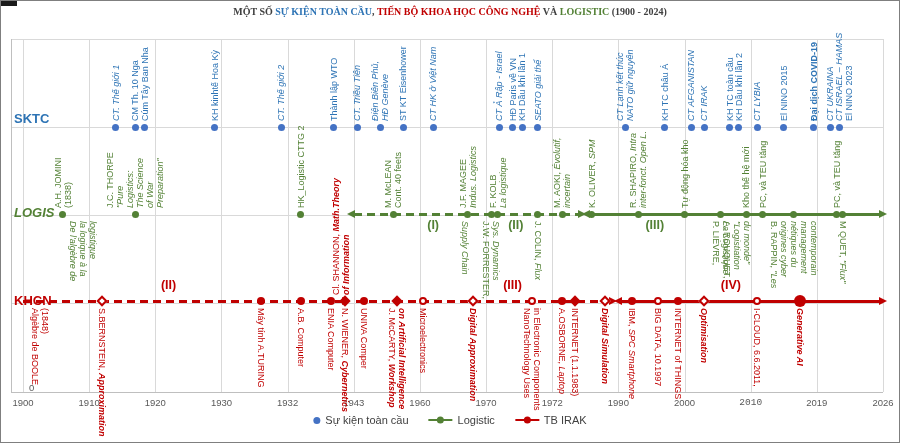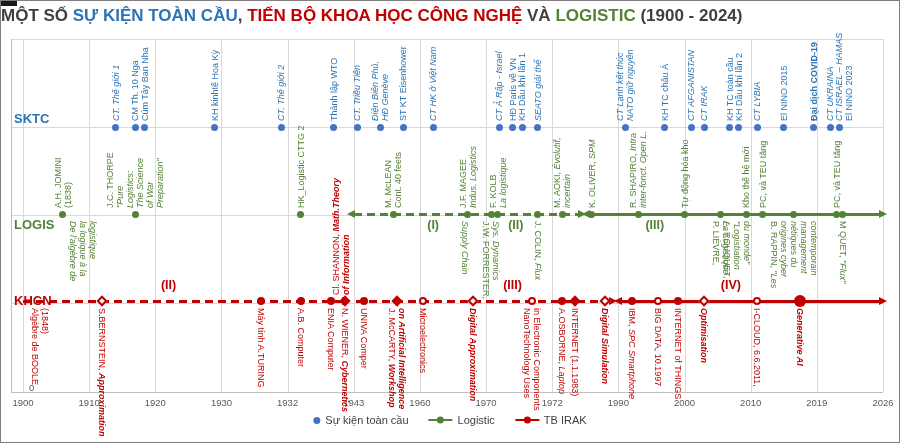--- a/index.html
+++ b/index.html
@@ -1,20 +1,20 @@
 <!DOCTYPE html>
 <html><head>
 <meta charset="utf-8">
 <style>
   html,body{margin:0;padding:0;background:#fff;}
   #fig{position:relative;width:900px;height:443px;background:#fff;overflow:hidden;
        border:1px solid #7f7f7f;box-sizing:border-box;
        font-family:"Liberation Sans",sans-serif;}
-  .title{position:absolute;left:0;top:5px;width:100%;text-align:left;
-         font-size:17px;font-weight:bold;white-space:nowrap;}
+  .title{position:absolute;left:0;top:5px;width:100%;text-align:center;
+         font-size:10px;font-weight:bold;white-space:nowrap;font-family:Liberation Serif, serif;}
   .vgrid{position:absolute;width:1px;background:#d9d9d9;}
   .hgrid{position:absolute;height:1px;background:#d9d9d9;}
   .axisline{position:absolute;background:#bfbfbf;}
   .tab{position:absolute;left:0;top:0;width:16px;height:5px;background:#1a1a1a;}
   .rowlbl{position:absolute;font-size:13px;font-weight:bold;}
   .ticklbl{position:absolute;font-size:9.5px;color:#595959;transform:translateX(-50%);}
   .zerolbl{position:absolute;font-size:9.5px;color:#595959;}
   .rlabel{position:absolute;font-size:9px;line-height:10px;white-space:nowrap;}
   .rlabel .ln{display:block;}
   .above{writing-mode:vertical-rl;transform:translate(-50%,-100%) rotate(180deg);}
@@ -72,33 +72,33 @@
     <div class="ticklbl" style="left: 418.924px; top: 396px;">1960</div>
     <div class="vgrid" style="left: 485.078px; top: 38px; height: 353px;"></div>
     <div class="ticklbl" style="left: 485.078px; top: 396px;">1970</div>
     <div class="vgrid" style="left: 551.232px; top: 38px; height: 353px;"></div>
     <div class="ticklbl" style="left: 551.232px; top: 396px;">1972</div>
     <div class="vgrid" style="left: 617.386px; top: 38px; height: 353px;"></div>
     <div class="ticklbl" style="left: 617.386px; top: 396px;">1990</div>
     <div class="vgrid" style="left: 683.54px; top: 38px; height: 353px;"></div>
     <div class="ticklbl" style="left: 683.54px; top: 396px;">2000</div>
     <div class="vgrid" style="left: 749.694px; top: 38px; height: 353px;"></div>
-    <div class="ticklbl" style="left: 749.694px; top: 396px;">2010</div>
+    <div class="ticklbl" style="left: 749.694px; top: 396px; font-family: Liberation Mono, monospace;">2010</div>
     <div class="vgrid" style="left: 815.848px; top: 38px; height: 353px;"></div>
     <div class="ticklbl" style="left: 815.848px; top: 396px;">2019</div>
     <div class="vgrid" style="left: 882.002px; top: 38px; height: 353px;"></div>
     <div class="ticklbl" style="left: 882.002px; top: 396px;">2026</div>
     <div class="hgrid" style="left: 10px; top: 38px; width: 872px;"></div>
     <div class="hgrid" style="left: 10px; top: 126px; width: 872px;"></div>
     <div class="hgrid" style="left: 10px; top: 214px; width: 872px;"></div>
     <div class="hgrid" style="left: 10px; top: 302px; width: 872px;"></div>
     <div class="axisline" style="left: 10px; top: 38px; width: 1px; height: 353px;"></div>
     <div class="axisline" style="left: 10px; top: 391px; width: 872px; height: 1px;"></div>
     <div class="rowlbl" style="left: 13px; top: 110px; color: rgb(46, 116, 181);">SKTC</div>
-    <div class="rowlbl" style="left: 13px; top: 216px; color: rgb(83, 129, 53);">LOGIS</div>
+    <div class="rowlbl" style="left: 13px; top: 204px; color: rgb(83, 129, 53); font-style: italic;">LOGIS</div>
     <div class="rowlbl" style="left: 13px; top: 292px; color: rgb(192, 0, 0);">KHCN</div>
     <div class="seg" style="left: 352.77px; top: 211.5px; width: 224.924px; height: 3px; background: repeating-linear-gradient(90deg, rgb(83, 129, 53) 0px, rgb(83, 129, 53) 8px, rgba(0, 0, 0, 0) 8px, rgba(0, 0, 0, 0) 13px);"></div>
     <div class="seg" style="width: 0px; height: 0px; border-top: 4.5px solid transparent; border-bottom: 4.5px solid transparent; top: 208.5px; border-right: 8px solid rgb(83, 129, 53); left: 345.77px;"></div>
     <div class="seg" style="width: 0px; height: 0px; border-top: 4.5px solid transparent; border-bottom: 4.5px solid transparent; top: 208.5px; border-left: 8px solid rgb(83, 129, 53); left: 576.694px;"></div>
     <div class="seg" style="left: 588.278px; top: 211.5px; width: 290.416px; height: 3px; background: rgb(83, 129, 53);"></div>
     <div class="seg" style="width: 0px; height: 0px; border-top: 4.5px solid transparent; border-bottom: 4.5px solid transparent; top: 208.5px; border-right: 8px solid rgb(83, 129, 53); left: 581.278px;"></div>
     <div class="seg" style="width: 0px; height: 0px; border-top: 4.5px solid transparent; border-bottom: 4.5px solid transparent; top: 208.5px; border-left: 8px solid rgb(83, 129, 53); left: 877.694px;"></div>
     <div class="seg" style="left: 22px; top: 298.5px; width: 320.185px; height: 3px; background: repeating-linear-gradient(90deg, rgb(192, 0, 0) 0px, rgb(192, 0, 0) 8px, rgba(0, 0, 0, 0) 8px, rgba(0, 0, 0, 0) 13px);"></div>
     <div class="seg" style="width: 0px; height: 0px; border-top: 4.5px solid transparent; border-bottom: 4.5px solid transparent; top: 295.5px; border-left: 8px solid rgb(192, 0, 0); left: 341.185px;"></div>
     <div class="seg" style="left: 355.416px; top: 298.5px; width: 254.031px; height: 3px; background: repeating-linear-gradient(90deg, rgb(192, 0, 0) 0px, rgb(192, 0, 0) 8px, rgba(0, 0, 0, 0) 8px, rgba(0, 0, 0, 0) 13px);"></div>

